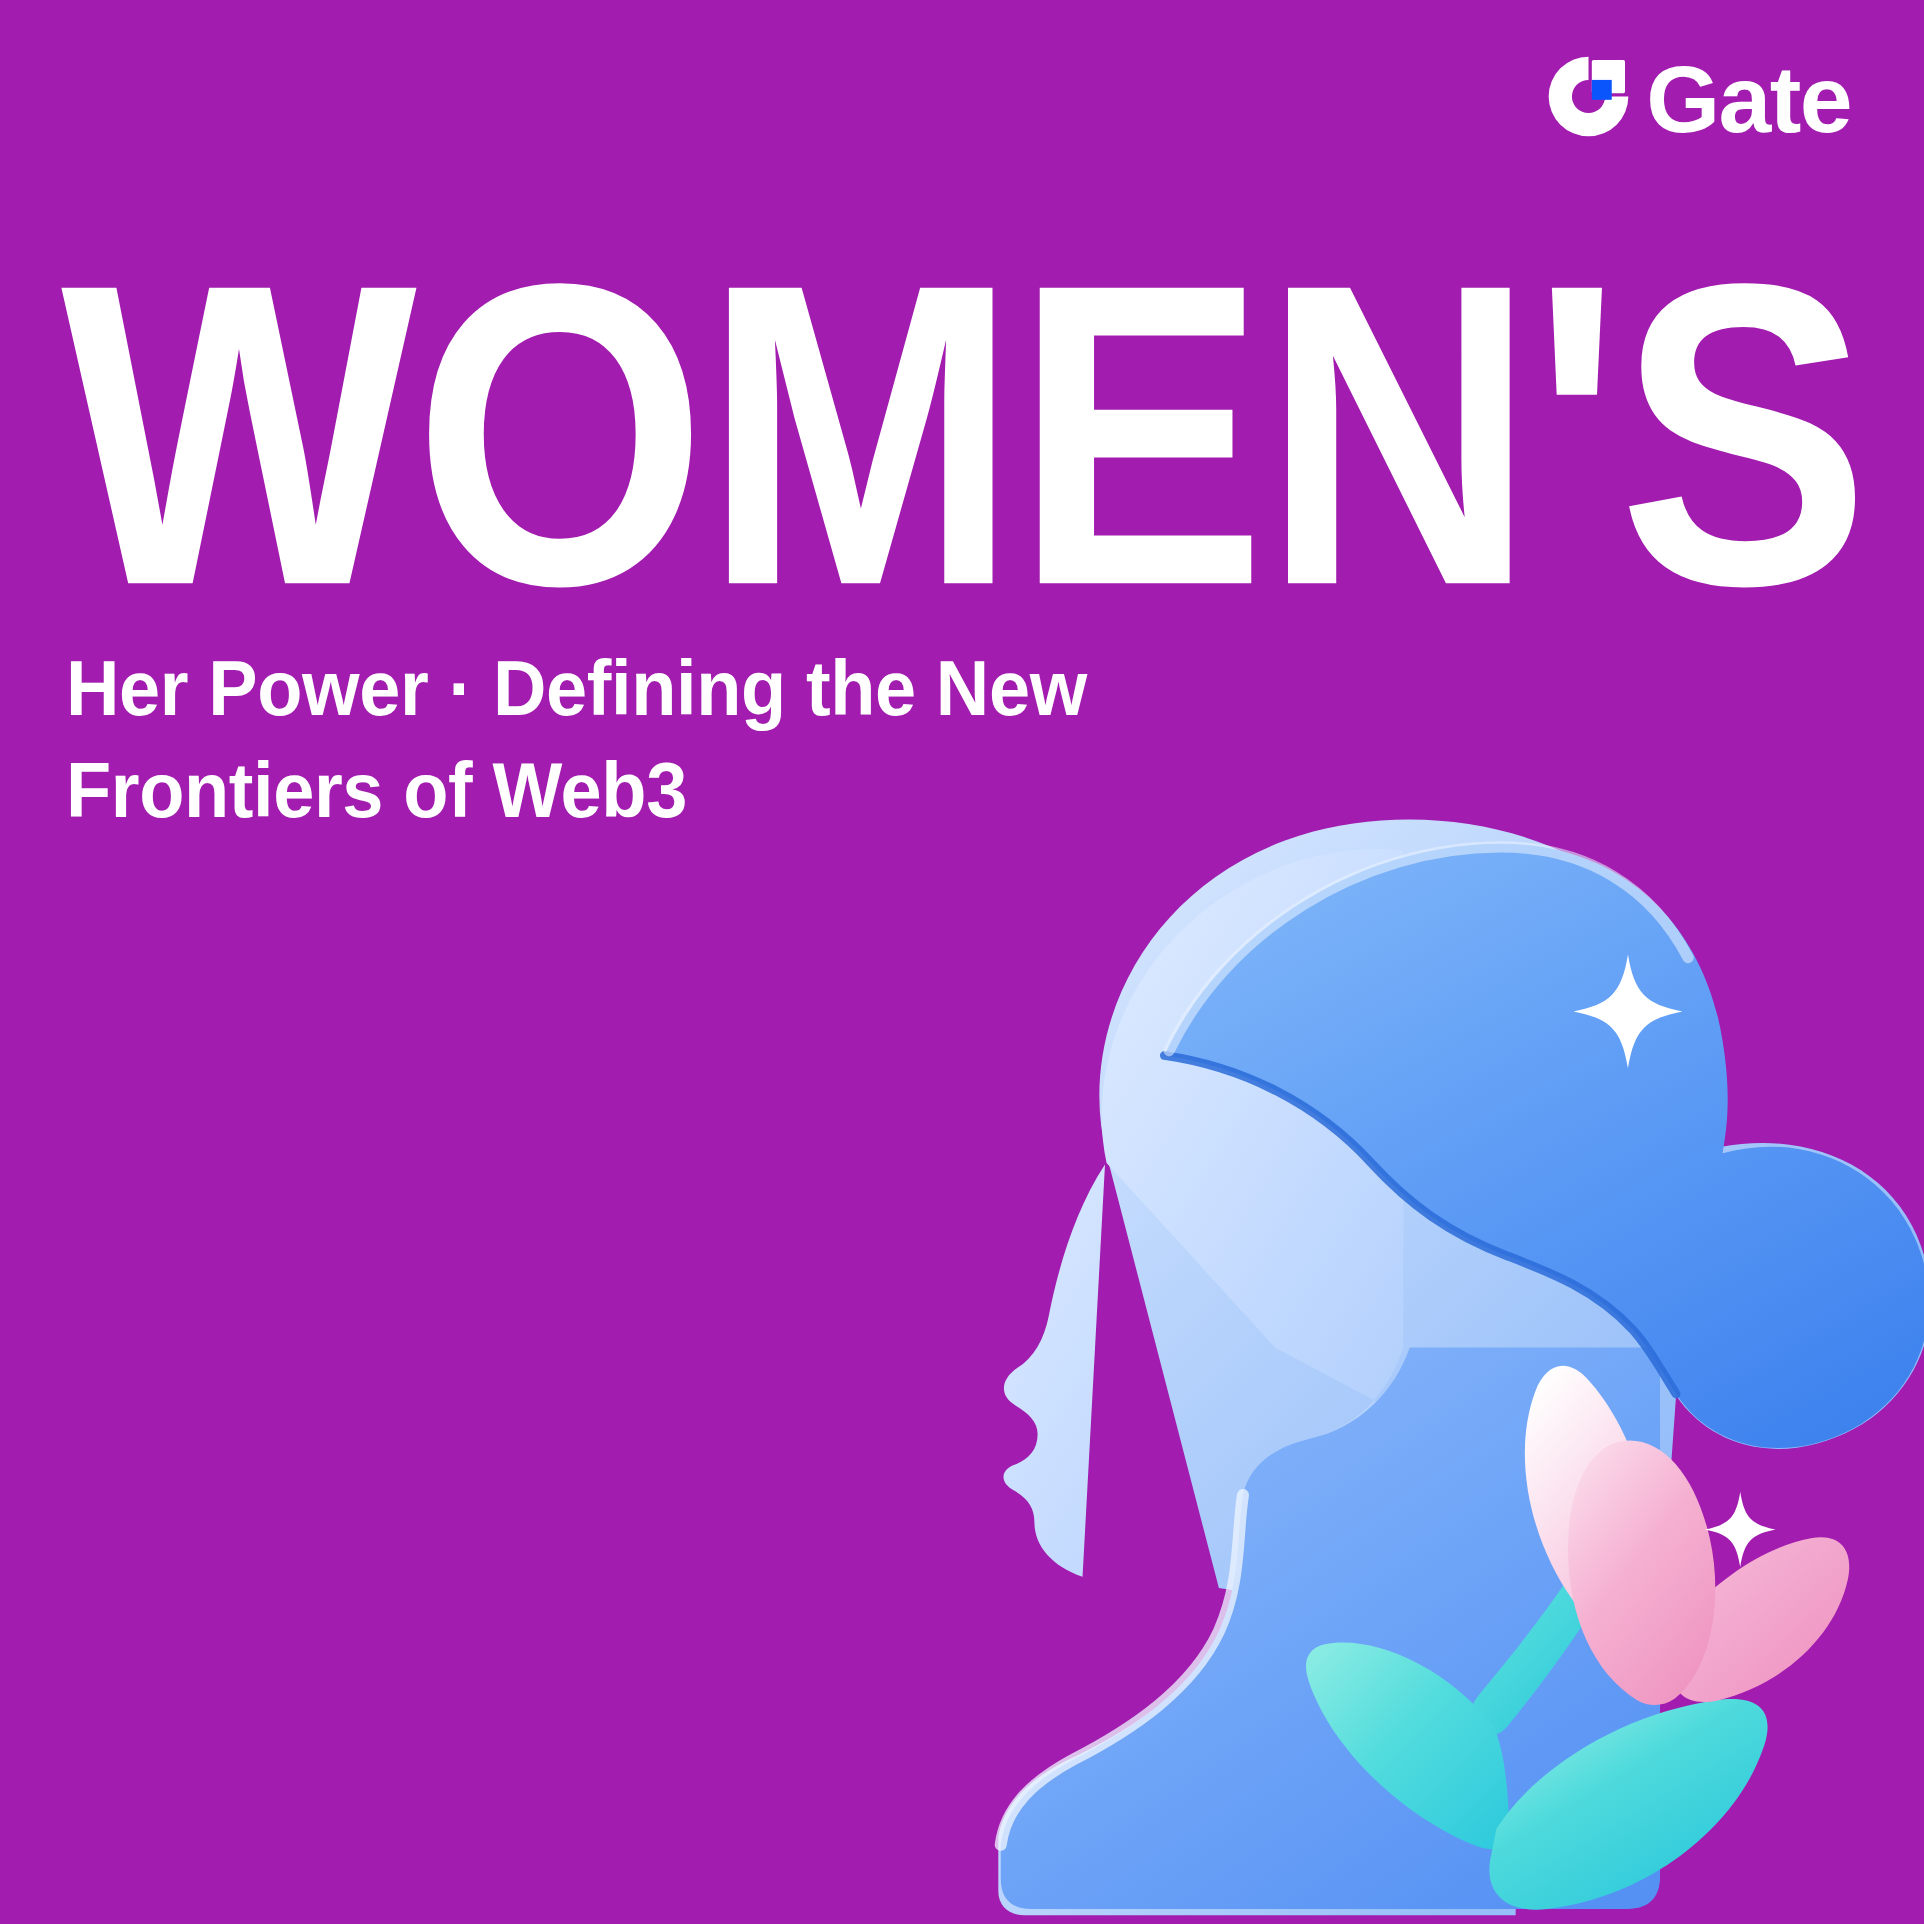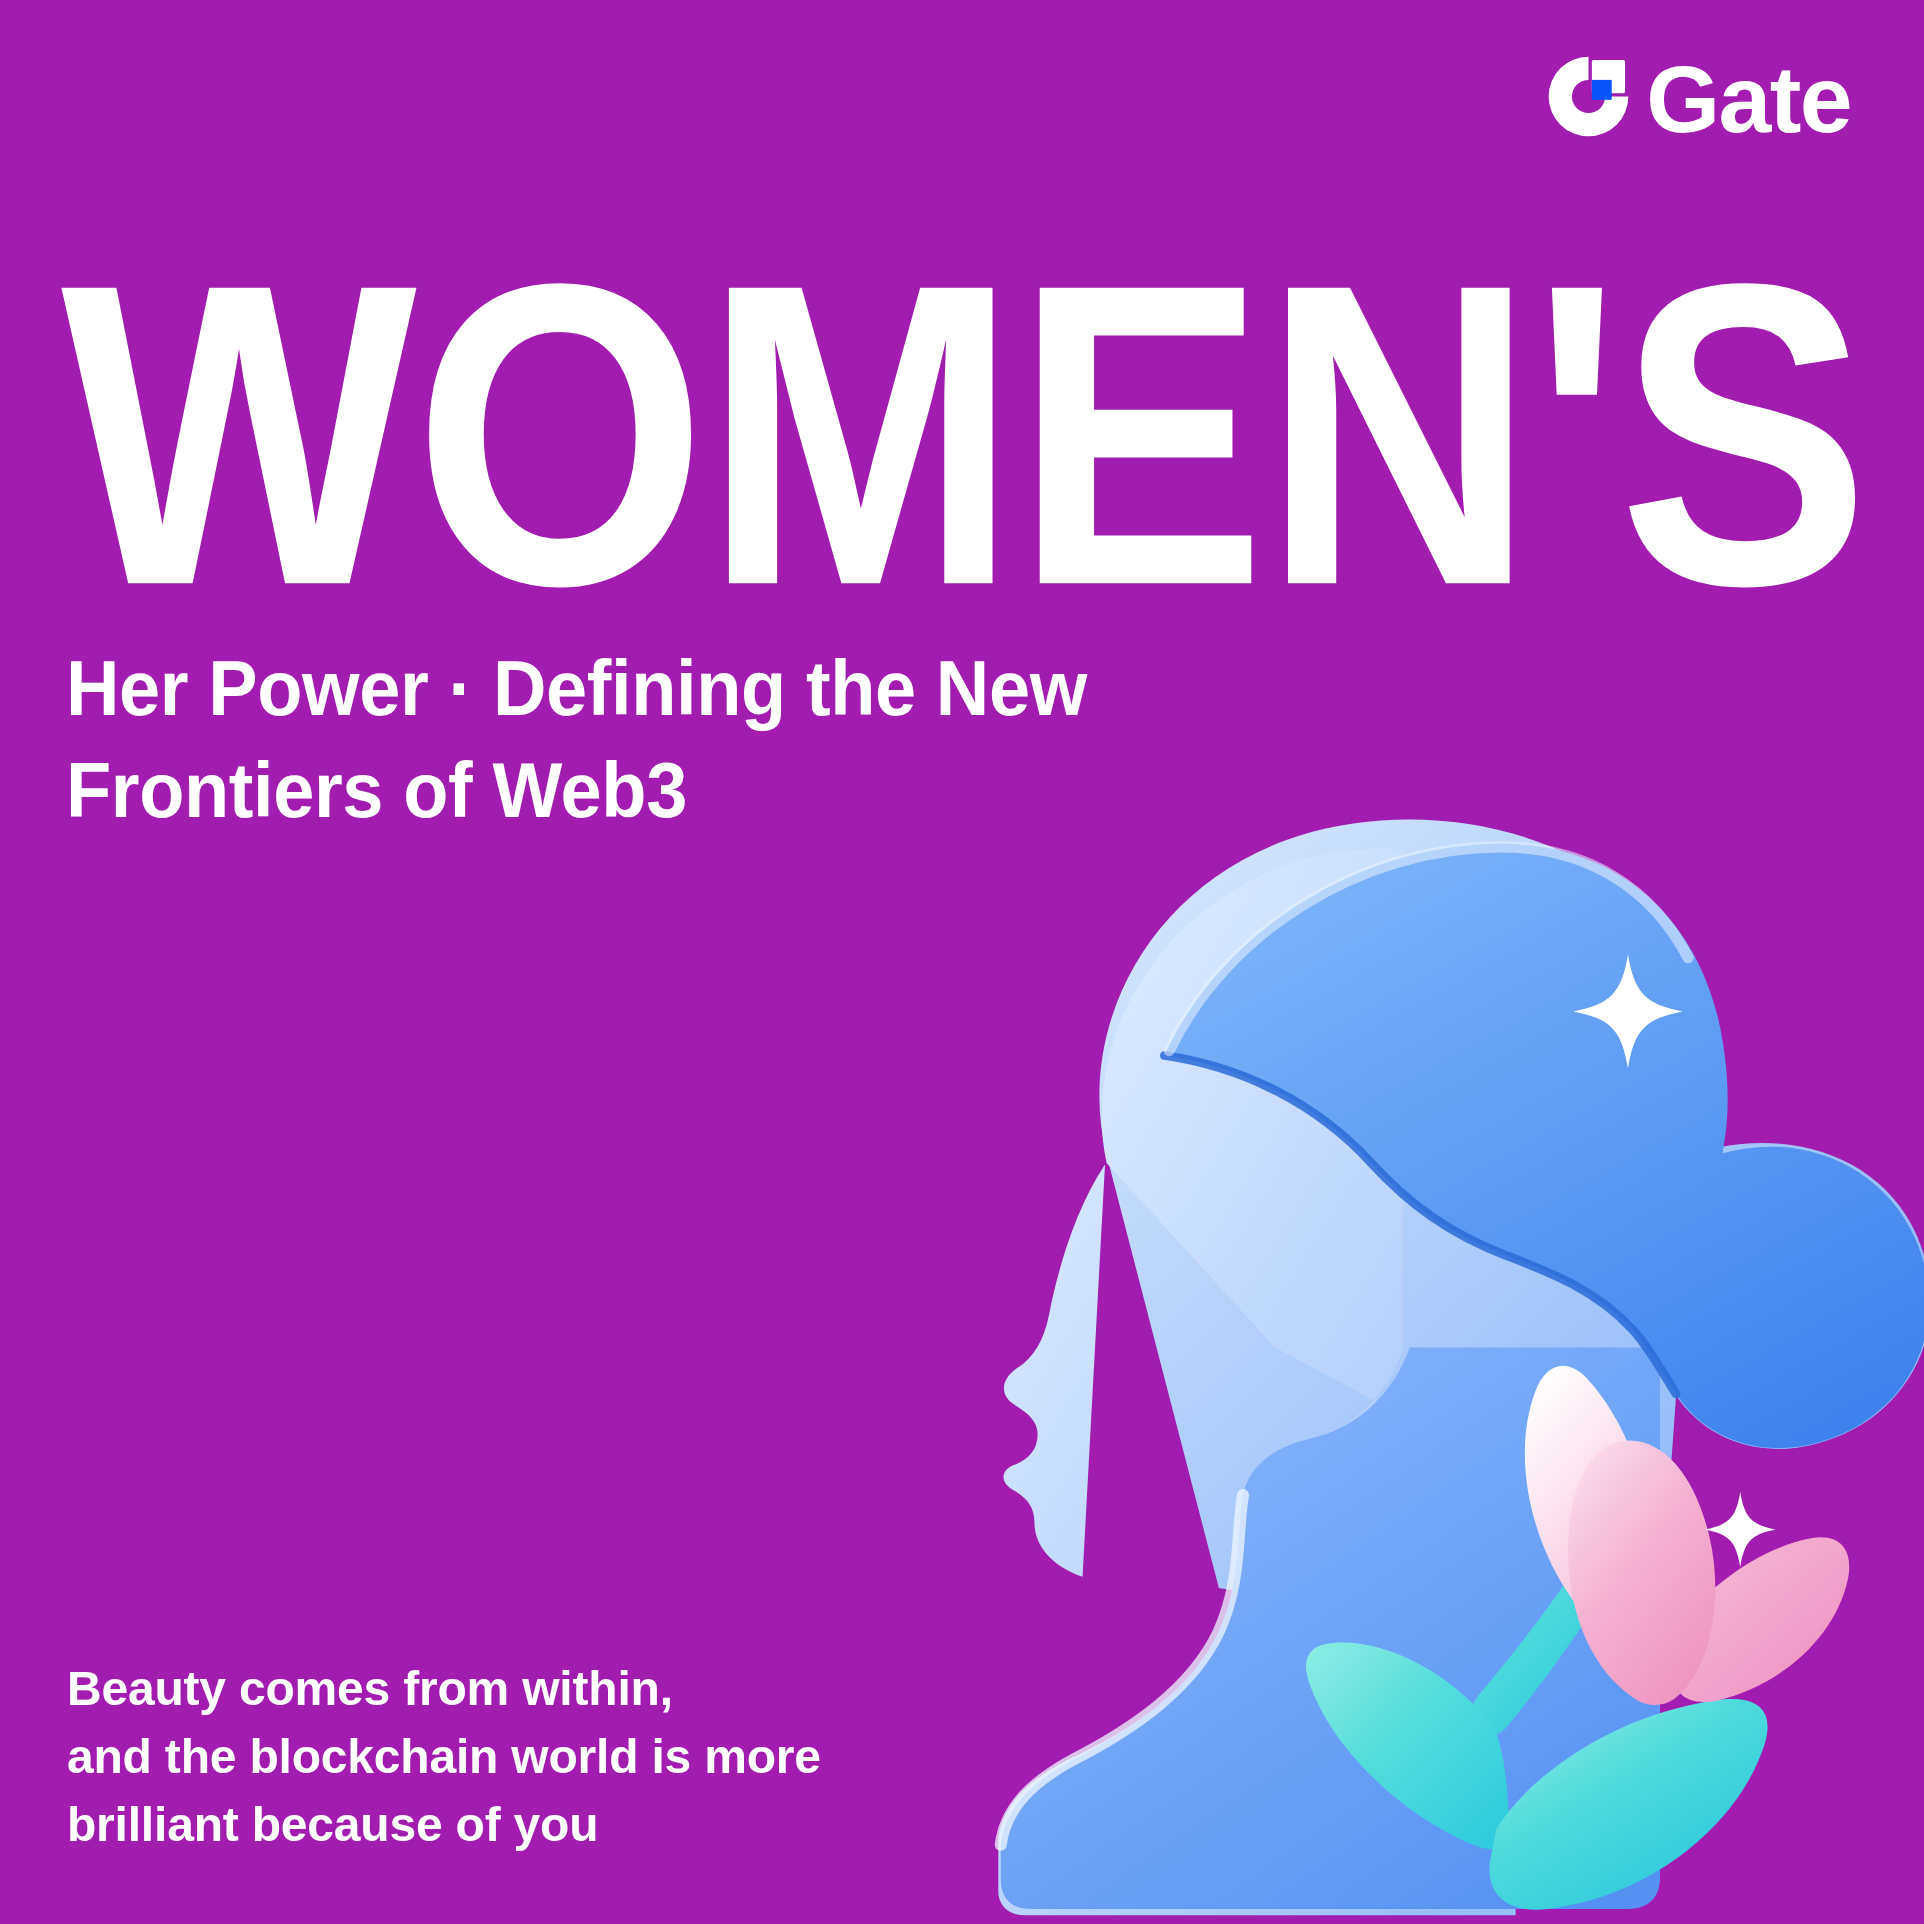--- a/index.html
+++ b/index.html
@@ -115,23 +115,20 @@
       </svg>
     </span>
     <span id="brand-word">Gate</span>
   </div>
 
   <div id="headline">WOMEN'S DAY</div>
 
   <div id="subtitle">Her Power · Defining the New
 Frontiers of Web3</div>
 
-  <div id="tagline">Beauty comes from within,
-and the blockchain world is more
-brilliant because of you</div>
 
   <div id="illustration">
     <svg viewBox="0 0 1240 1440" aria-hidden="true">
       <defs>
         <linearGradient id="gHairBack" x1="0" y1="0" x2="1" y2="1">
           <stop offset="0%" stop-color="#D8E8FF"></stop>
           <stop offset="45%" stop-color="#AFCEFB"></stop>
           <stop offset="100%" stop-color="#7FB0F8"></stop>
         </linearGradient>
         <linearGradient id="gFace" x1="0.1" y1="0" x2="0.9" y2="1">

